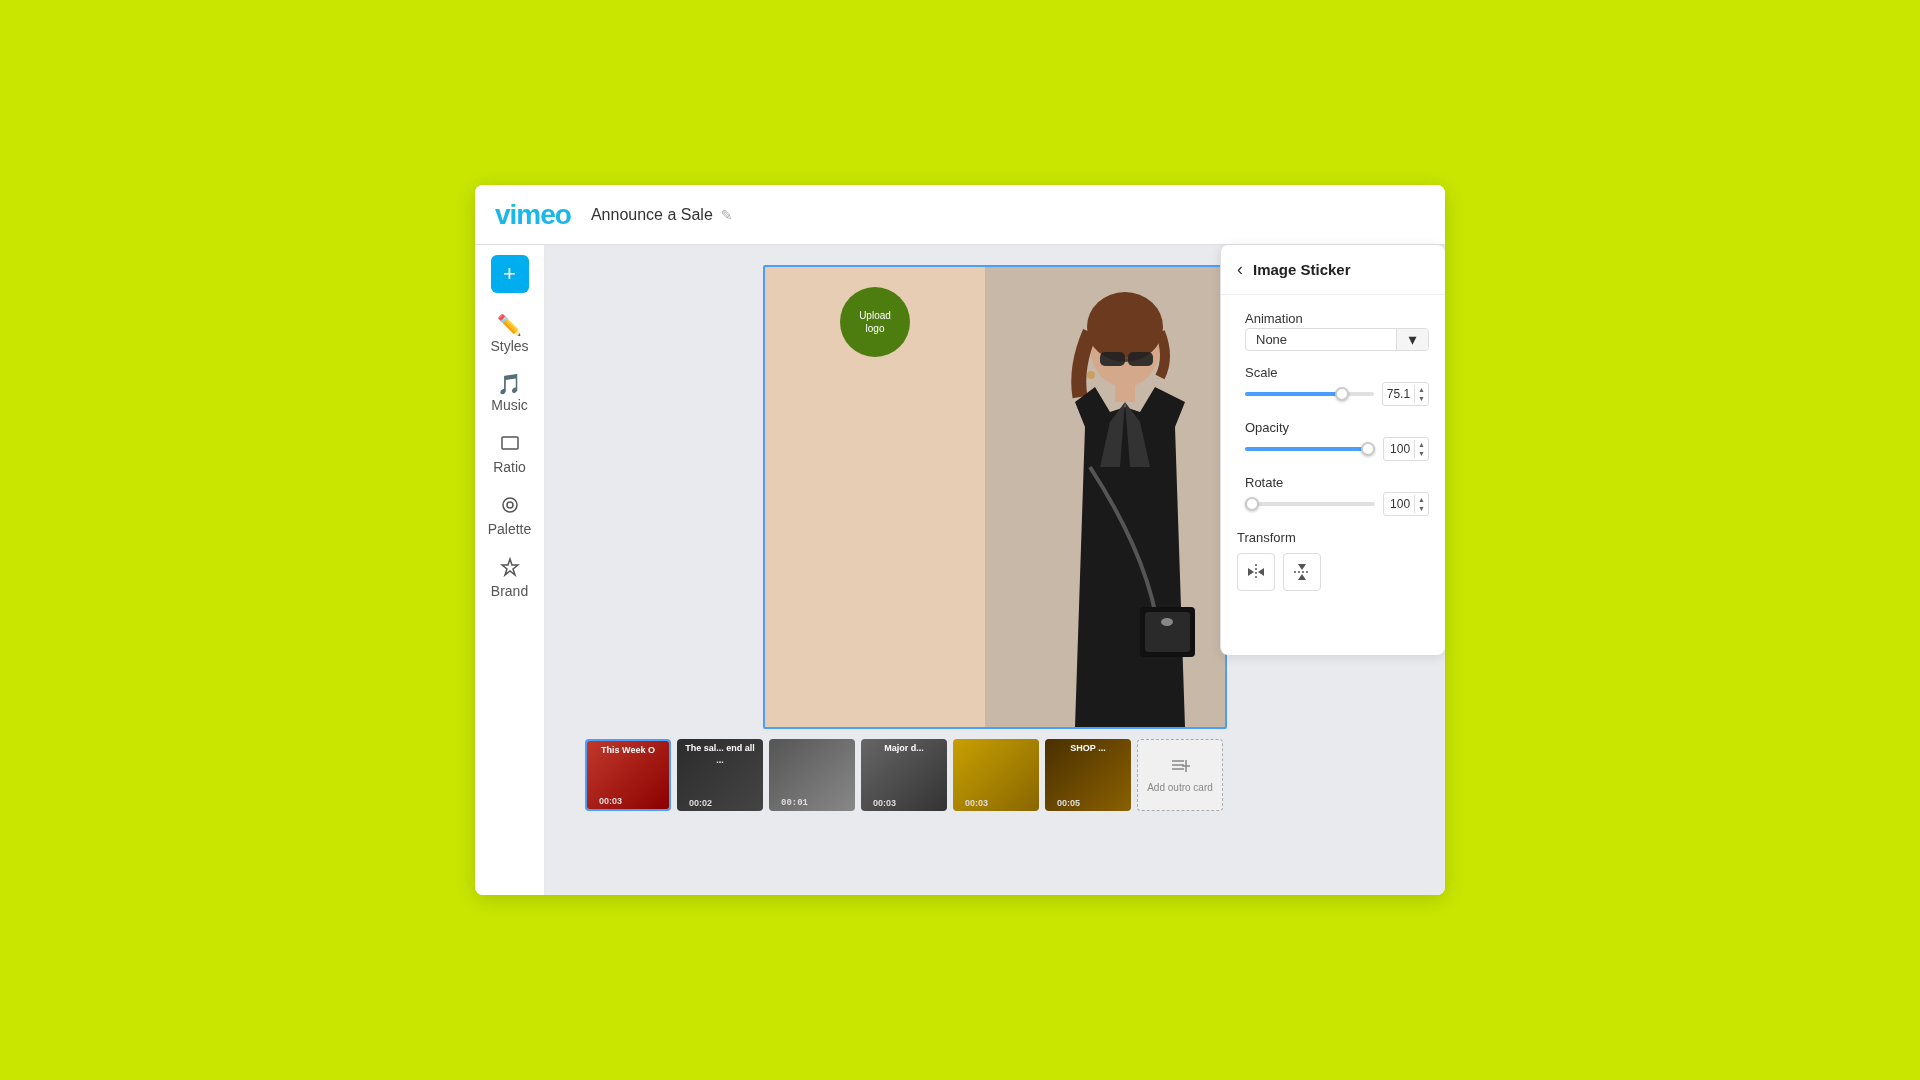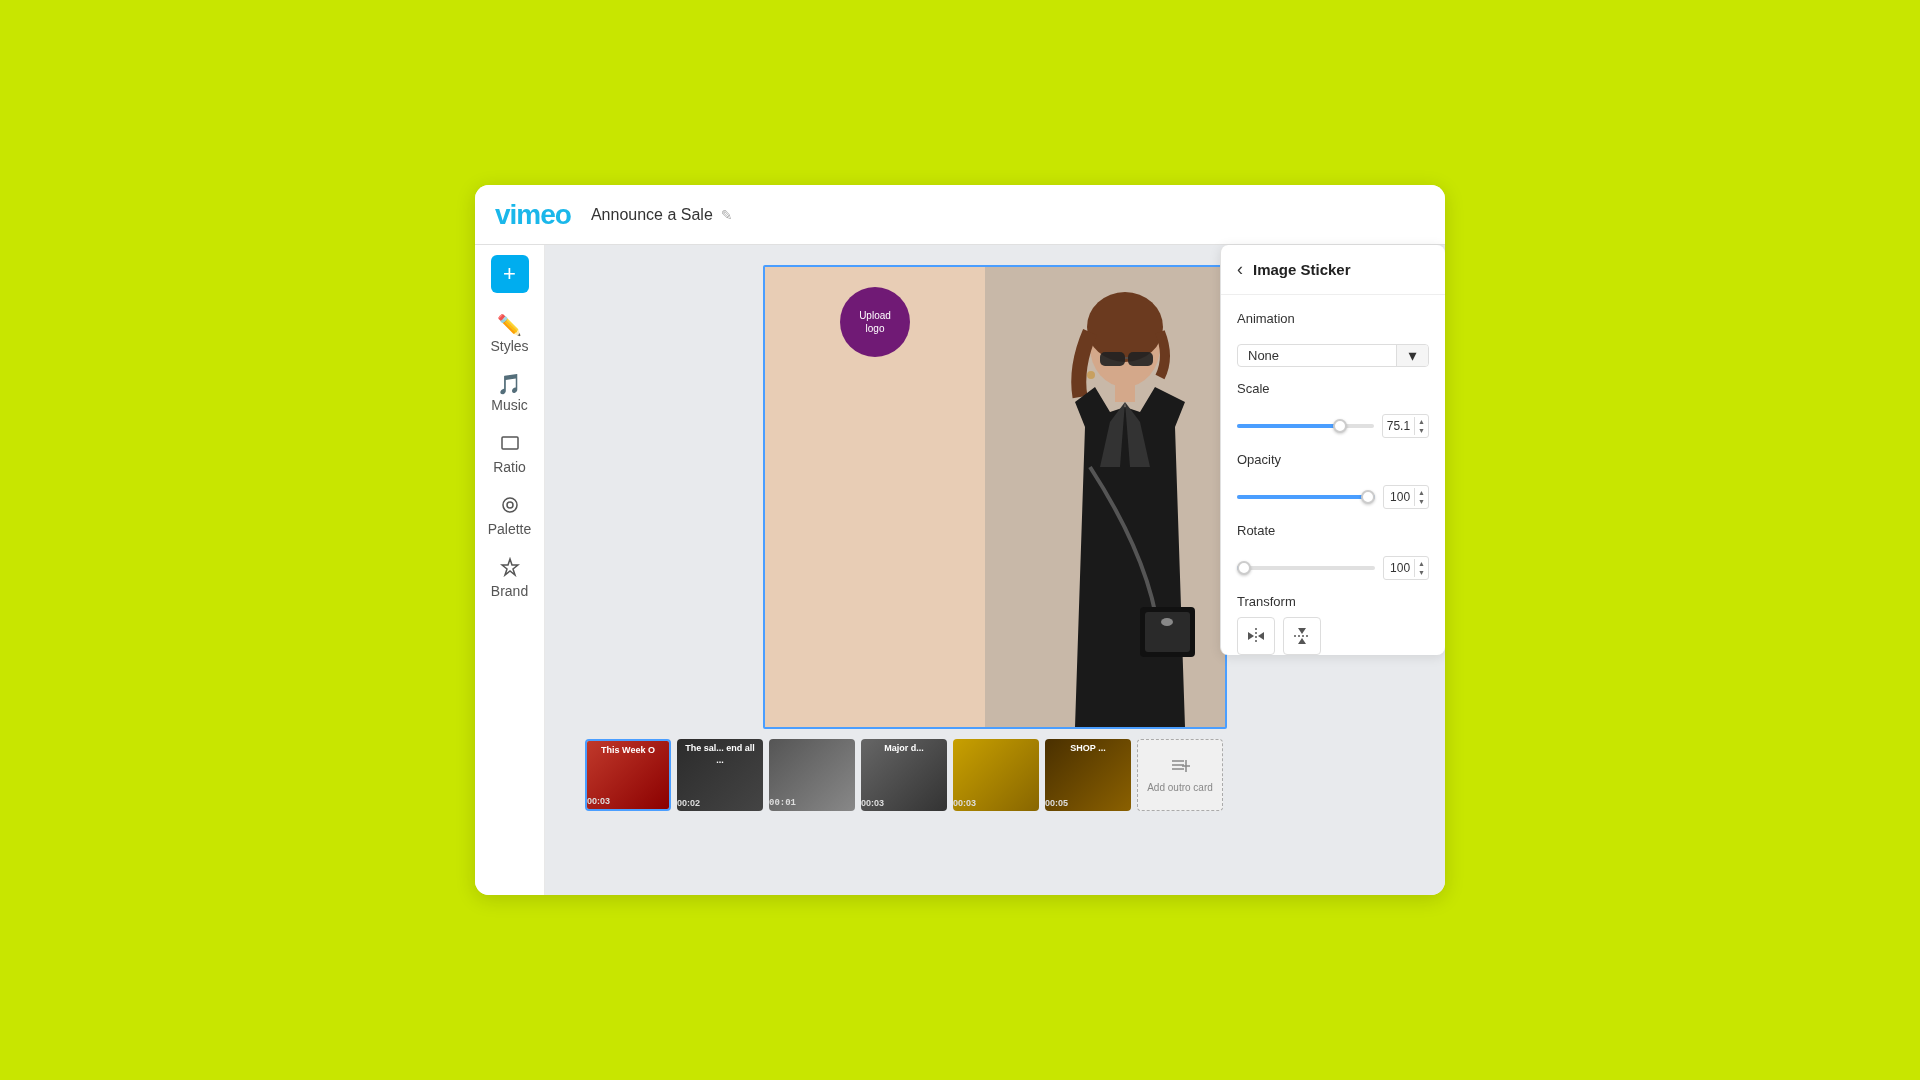--- a/index.html
+++ b/index.html
@@ -11,21 +11,21 @@
       justify-content: center;
       min-height: 100vh;
       width: 1920px;
       height: 1080px;
       overflow: hidden;
     }
     .app-window {
       width: 970px;
       height: 710px;
       background: #f0f2f5;
-      border-radius: 14px;
+      border-radius: 8px;
       display: flex;
       flex-direction: column;
       overflow: hidden;
       box-shadow: 0 4px 20px rgba(0,0,0,0.15);
       position: relative;
     }
     
     .header {
       background: #fff;
       padding: 0 20px;
@@ -135,21 +135,21 @@
       background: #e8cdb5;
       display: flex;
       align-items: flex-start;
       justify-content: center;
       padding-top: 20px;
     }
     .upload-logo-btn {
       width: 70px;
       height: 70px;
       border-radius: 50%;
-      background: #701a75;
+      background: #4d7c0f;
       display: flex;
       align-items: center;
       justify-content: center;
       flex-direction: column;
       cursor: pointer;
       font-size: 10px;
       color: #fff;
       text-align: center;
       line-height: 1.3;
     }
@@ -226,21 +226,21 @@
       left: 4px;
       right: 4px;
       font-size: 9px;
       color: #fff;
       font-weight: 600;
       line-height: 1.3;
     }
     .clip-duration {
       position: absolute;
       bottom: 3px;
-      left: 0;
+      left: 12px;
       font-size: 9px;
       color: #ddd;
     }
     .add-outro-btn {
       width: 86px;
       height: 72px;
       border-radius: 4px;
       border: 1px dashed #aaa;
       background: #f0f0f0;
       display: flex;
@@ -292,21 +292,22 @@
     }
     .panel-body {
       padding: 16px;
       display: flex;
       flex-direction: column;
       gap: 14px;
     }
     .control-group {
       display: flex;
       flex-direction: column;
-      gap: 18px;
+      gap: 2px;
+      margin-left: 8px;
     }
     .control-label {
       font-size: 13px;
       color: #333;
       font-weight: 500;
     }
     .dropdown-row {
       display: flex;
       align-items: center;
       border: 1px solid #ddd;

